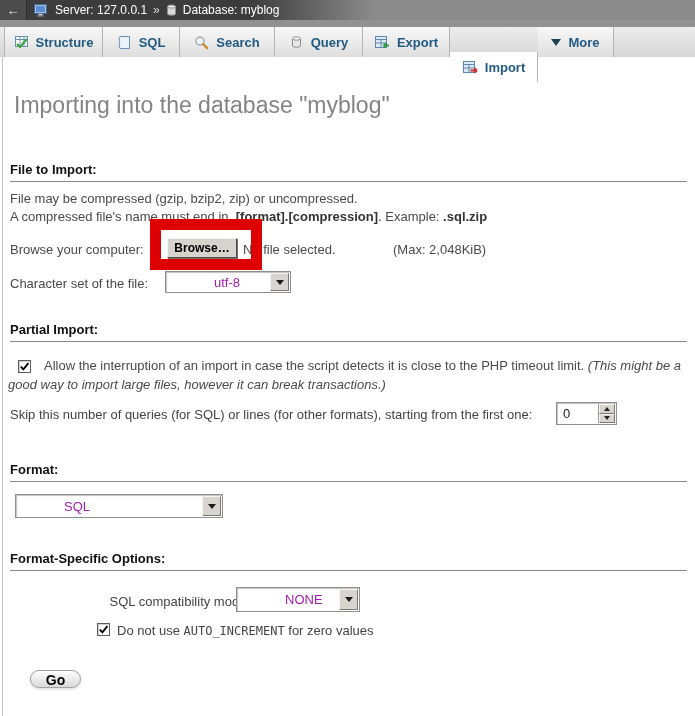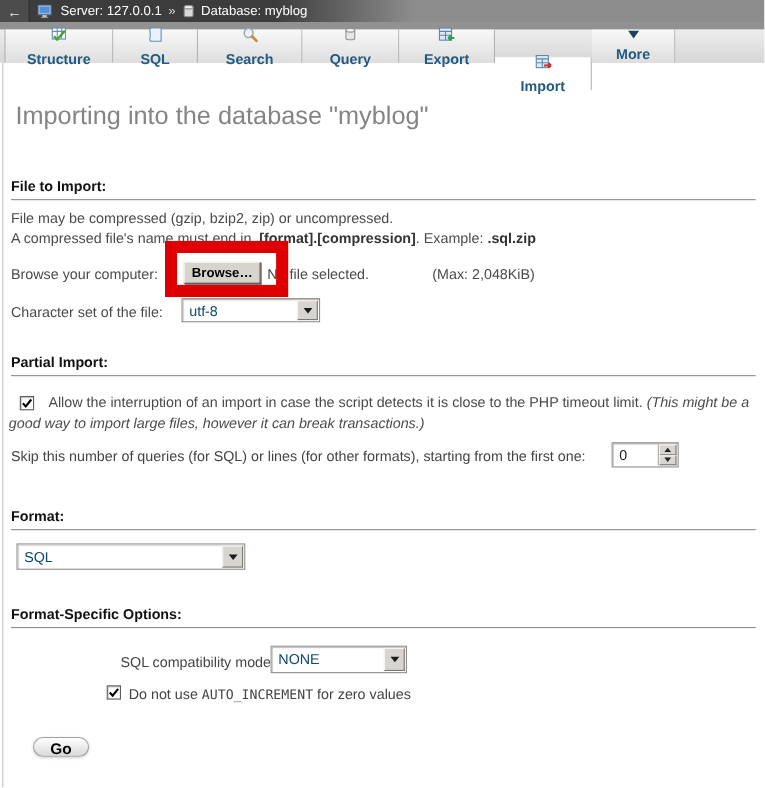--- a/index.html
+++ b/index.html
@@ -17,21 +17,21 @@
   .crumb{position:absolute;left:34px;top:0;height:20px;display:flex;align-items:center;gap:6px;
     color:#fff;font-size:12px;white-space:nowrap;}
   .crumb .sep{color:#d8d8d8;}
   .crumb .link{cursor:pointer;}
   .bicon{display:flex;align-items:center;}
   
   .gray-strip{position:absolute;left:0;top:20px;width:695px;height:7px;background:#919191;}
   .tabbar{position:absolute;left:0;top:27px;width:695px;height:30px;display:flex;
     background:linear-gradient(#ededed,#d6d6d6);}
   .tab{box-sizing:border-box;height:30px;display:flex;align-items:center;justify-content:center;
-    gap:7px;border-right:1px solid #b4b4b4;background:linear-gradient(#f8f8f8,#dedede);cursor:pointer;flex-direction:column;}
+    gap:7px;border-right:1px solid #b4b4b4;background:linear-gradient(#f8f8f8,#dedede);cursor:pointer;}
   .tab-label{color:#235a81;font-weight:bold;font-size:13px;}
   .tab.active{background:#fff;margin-top:25px;}
   .tab-structure{width:99px;margin-left:4px;border-left:1px solid #b4b4b4;}
   .tab-sql{width:77px}.tab-search{width:95px}.tab-query{width:88px}
   .tab-export{width:87px}.tab-import{width:88px}.tab-more{width:76px}
   .tab-spacer{flex:1;background:linear-gradient(#ededed,#d6d6d6);}
   .caret-down{width:0;height:0;border-left:5px solid transparent;border-right:5px solid transparent;
     border-top:7px solid #1d4258;display:inline-block;}
   .content-border{position:absolute;left:2px;top:57px;width:1px;height:659px;background:#c2c2c2;}
   
@@ -43,29 +43,29 @@
   #p-line1{top:191px;} #p-line2{top:209px;}
   #browse-label{top:242px;} #no-file{left:243px;top:242px;} #max-size{left:393px;top:242px;}
   #charset-label{top:276px;}
   
   .browse-btn{position:absolute;left:167px;top:238px;width:70px;height:20px;
     background:#d7d3cd;border:1px solid;border-color:#f4f2ef #4e4c49 #4e4c49 #f4f2ef;
     box-shadow:1px 1px 0 #75736f;font-size:12px;color:#000;font-family:inherit;
     display:flex;align-items:center;justify-content:center;cursor:pointer;z-index:6;font-weight:bold;}
   .select{position:absolute;box-sizing:border-box;background:#fff;border:1px solid #8f8f8f;
     box-shadow:inset 1px 1px 1px rgba(0,0,0,.25);display:flex;align-items:stretch;cursor:pointer;}
-  .select .val{flex:1;display:flex;align-items:center;padding-left:6px;font-size:13px;color:#0c4a6e;
-    overflow:hidden;white-space:nowrap;}
+  .select .val{flex:1;display:flex;align-items:center;padding-left:16px;font-size:13px;color:#a21caf;
+    overflow:hidden;white-space:nowrap;margin-left:32px;}
   .select .btn{width:17px;margin:1px;background:#d8d4cf;border:1px solid;
     border-color:#f6f4f1 #7b7873 #7b7873 #f6f4f1;display:flex;align-items:center;justify-content:center;}
   .sel-caret{width:0;height:0;border-left:4px solid transparent;border-right:4px solid transparent;
     border-top:5px solid #1c1c1c;}
   #charset-select{left:165px;top:271px;width:126px;height:22px;}
   #format-select{left:15px;top:494px;width:208px;height:24px;}
-  #compat-select{left:246px;top:587px;width:124px;height:25px;}
+  #compat-select{left:236px;top:587px;width:124px;height:25px;}
   .checkbox{width:13px;height:13px;box-sizing:border-box;background:#fff;border:1px solid #5c5c5c;
     box-shadow:inset 1px 1px 1px rgba(0,0,0,.2);display:inline-flex;align-items:center;
     justify-content:center;cursor:pointer;}
   .checkbox.abs{position:absolute;}
   .checkbox.inline{margin:0 13px 0 10px;vertical-align:-2px;}
   #allow-para{position:absolute;left:8px;top:356px;width:679px;line-height:19px;color:#4a4a4a;}
   .italic{font-style:italic;}
   #skip-label{position:absolute;left:10px;top:407px;white-space:nowrap;}
   .numinput{position:absolute;left:556px;top:402px;width:61px;height:23px;box-sizing:border-box;
     background:#fff;border:1px solid #8f8f8f;box-shadow:inset 1px 1px 1px rgba(0,0,0,.25);display:flex;}

